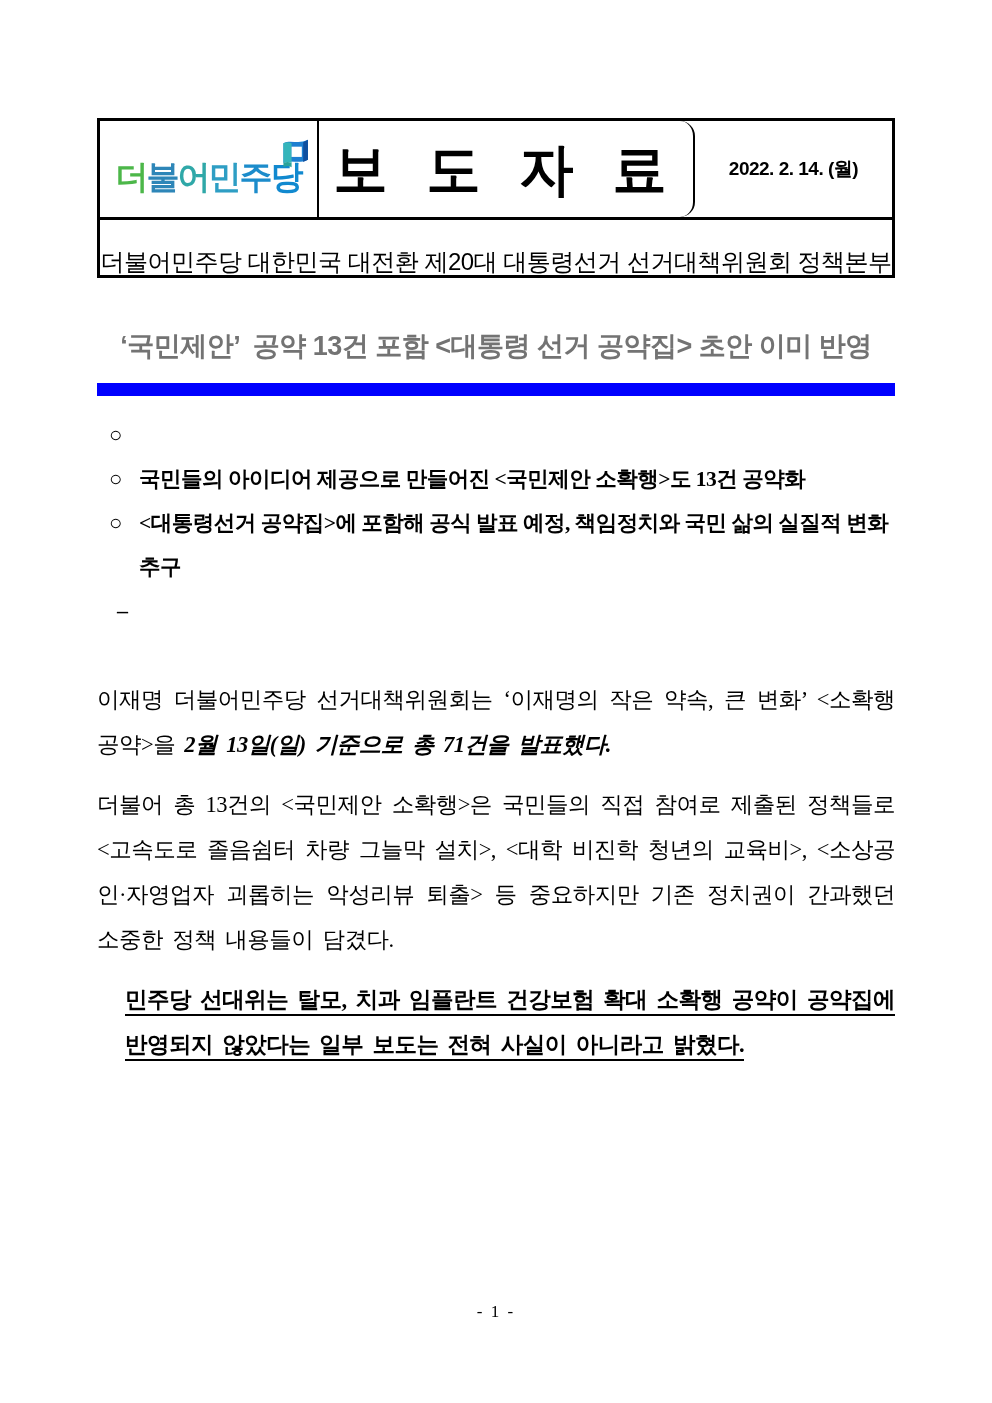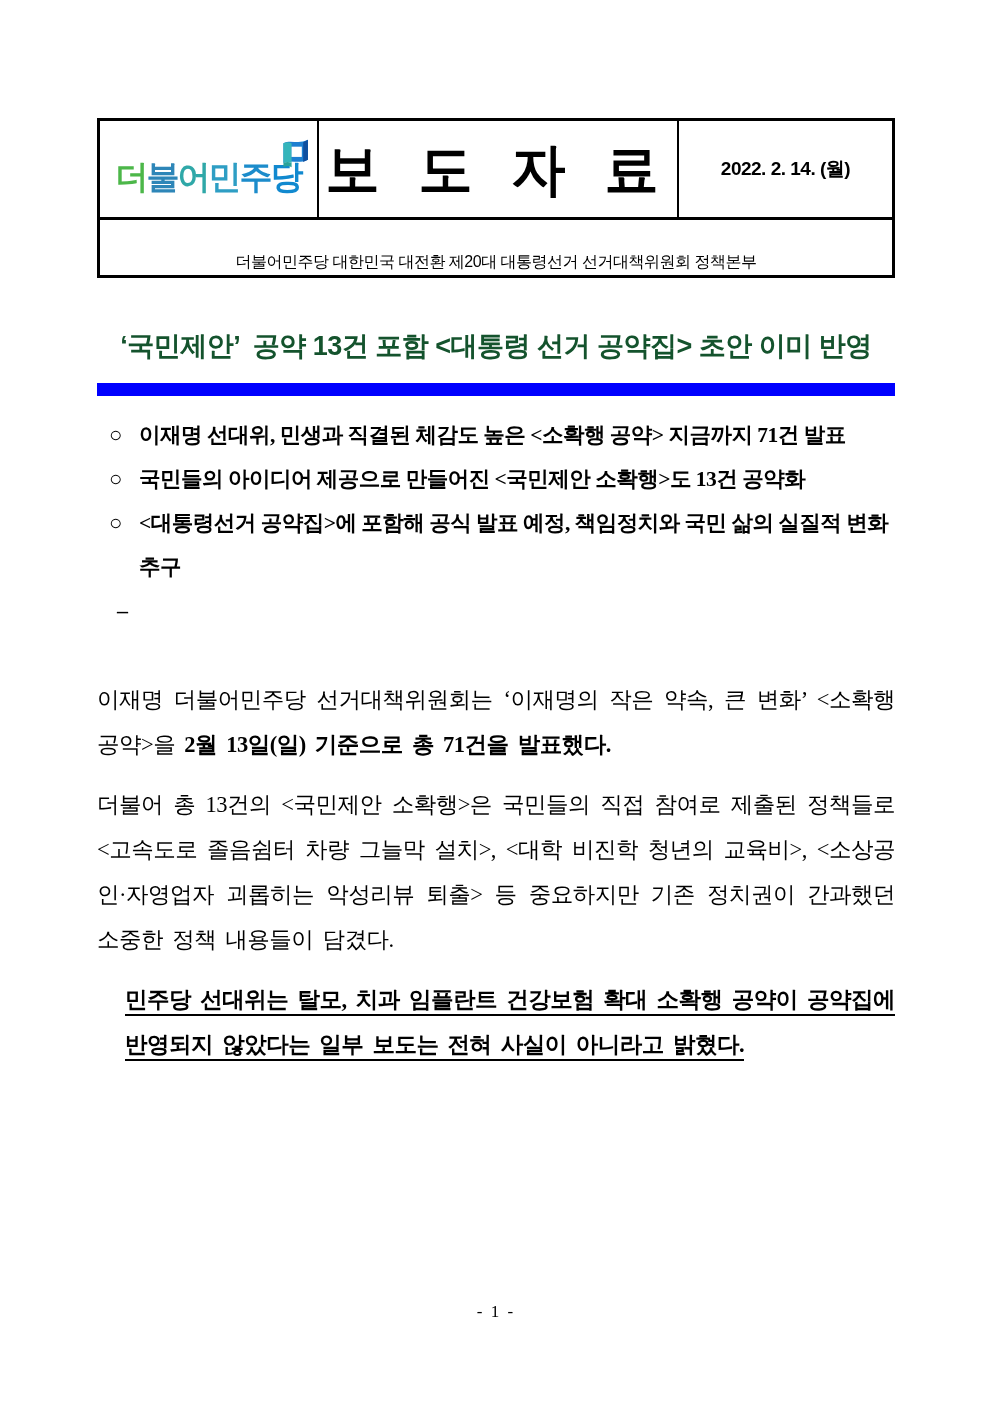--- a/index.html
+++ b/index.html
@@ -31,49 +31,49 @@
     font-weight: bold;
     font-size: 33px;
     letter-spacing: -2px;
     line-height: 1;
     white-space: nowrap;
   }
   .flag-icon { position: absolute; top: -9px; right: -8px; width: 30px; height: 33px; }
   .title-cell {
     flex: 1;
     border-right: 2px solid #000;
-    display: flex; align-items: center; justify-content: center;
+    display: flex; align-items: center; justify-content: center; border-radius: 15px;
   }
   .press-title {
     font-family: "Liberation Sans", "DejaVu Sans", sans-serif;
     font-weight: bold;
     font-size: 54px;
     letter-spacing: 12px;
     line-height: 1;
     transform: scaleY(1.05);
     white-space: nowrap;
   }
   .date-cell {
-    width: 213px;
+    width: 197px;
     display: flex; align-items: center; justify-content: center;
   }
   .date-text {
     font-family: "Liberation Sans", "DejaVu Sans", sans-serif;
     font-weight: bold;
     font-size: 19px;
     letter-spacing: -0.5px;
     white-space: nowrap;
   }
   .header-sub {
     height: 55px;
     display: flex; align-items: center; justify-content: center;
   }
   .subtitle-text {
     font-family: "Liberation Sans", "DejaVu Sans", sans-serif;
-    font-size: 16px;
+    font-size: 24px;
     letter-spacing: -0.5px;
     white-space: nowrap;
     margin-top: 29px;
   }
 
   
   .headline { margin-top: 40px; text-align: center; }
   .headline-line {
     font-family: "Liberation Sans", "DejaVu Sans", sans-serif;
     font-weight: bold;
@@ -107,21 +107,21 @@
   
   .body-text { margin-top: 44px; }
   .body-text p {
     font-size: 22.5px;
     line-height: 45px;
     letter-spacing: -0.5px;
     word-spacing: 4px;
     text-align: justify;
     margin-bottom: 15px;
   }
-  .seg-bold { font-weight: bold; }
+  .seg-bold { font-weight: bold; font-style: italic; }
   .final-para {
     font-weight: bold;
     text-decoration: underline;
     text-decoration-thickness: 2px;
     text-underline-offset: 7px;
     margin-left: 28px;
   }
 
   
   .page-footer {
@@ -161,28 +161,27 @@
         <div class="date-cell">
           <div class="date-text">2022. 2. 14. (월)</div>
         </div>
       </div>
       <div class="header-sub">
         <div class="subtitle-text">더불어민주당 대한민국 대전환 제20대 대통령선거 선거대책위원회 정책본부</div>
       </div>
     </div>
 
     <div class="headline">
-      <div class="headline-line" style="color: #14532d;">‘국민제안’  공약 13건 포함 &lt;대통령 선거 공약집&gt; 초안 이미 반영</div>
+      <div class="headline-line" style="color: #737373;">‘국민제안’  공약 13건 포함 &lt;대통령 선거 공약집&gt; 초안 이미 반영</div>
       <div class="headline-divider" style="background: rgb(0, 0, 255);"></div>
     </div>
 
     <div class="summary">
       <div class="summary-item">
         <span class="marker">○</span>
-        <span class="item-text">이재명 선대위, 민생과 직결된 체감도 높은 &lt;소확행 공약&gt; 지금까지 71건 발표</span>
       </div>
       <div class="summary-item">
         <span class="marker">○</span>
         <span class="item-text">국민들의 아이디어 제공으로 만들어진 &lt;국민제안 소확행&gt;도 13건 공약화</span>
       </div>
       <div class="summary-item">
         <span class="marker">○</span>
         <span class="item-text">&lt;대통령선거 공약집&gt;에 포함해 공식 발표 예정, 책임정치와 국민 삶의 실질적 변화 추구</span>
       </div>
       <div class="summary-item sub">

